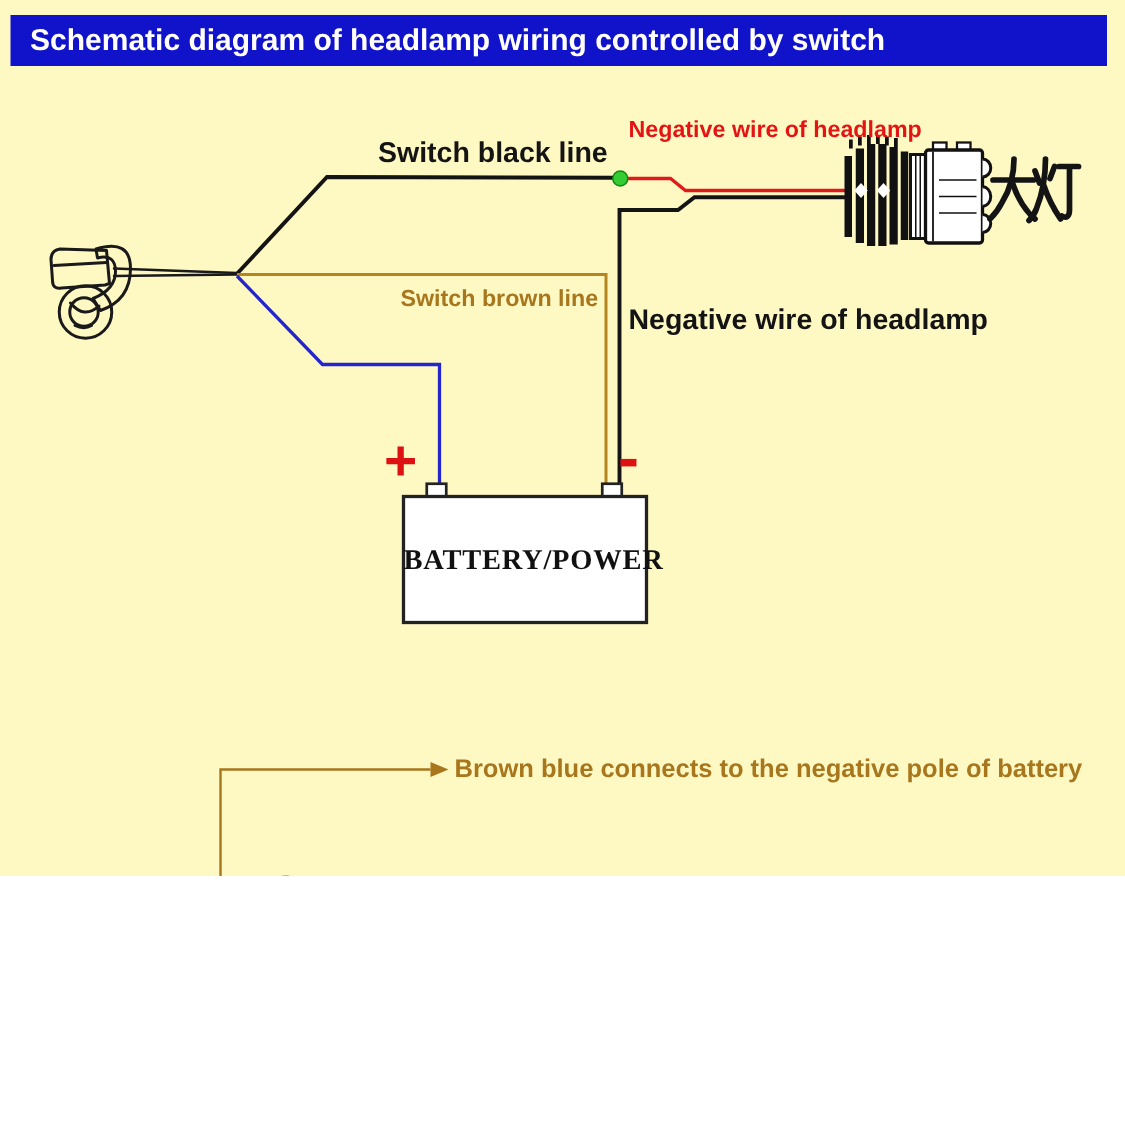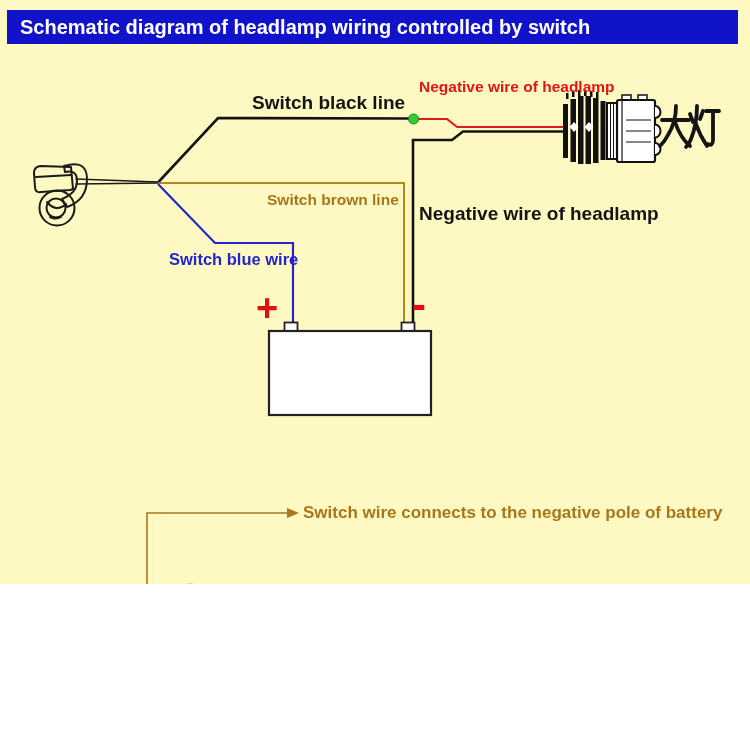--- a/index.html
+++ b/index.html
@@ -135,21 +135,21 @@
     <g>
       <polyline points="144,644 144,729 283,729" fill="none" stroke="#2525cd" stroke-width="1.6"></polyline>
       <polygon points="283,724 295,729 283,734" fill="#2525cd"></polygon>
     </g>
   </svg>
 
   <div class="lbl lbl-black" style="left:252px;top:92px">Switch black line</div>
   <div class="lbl lbl-red" style="left:419px;top:78px">Negative wire of headlamp</div>
   <div class="lbl lbl-brown" style="left:267px;top:191px">Switch brown line</div>
   <div class="lbl lbl-black" style="left:419px;top:203px">Negative wire of headlamp</div>
-  <div class="lbl lbl-blue" style="left:169px;top:250px">Switch blue wire</div>
 
   <div class="sign plus">+</div>
   <div class="sign minus">-</div>
+  <div class="battery-text">BATTERY/POWER</div>
   <span class="sr">大灯</span>
 
-  <div class="lbl legend leg-brown">Switch wire connects to the negative pole of battery</div>
+  <div class="lbl legend leg-brown">Brown blue connects to the negative pole of battery</div>
 
 </div>
 
 </body></html>

